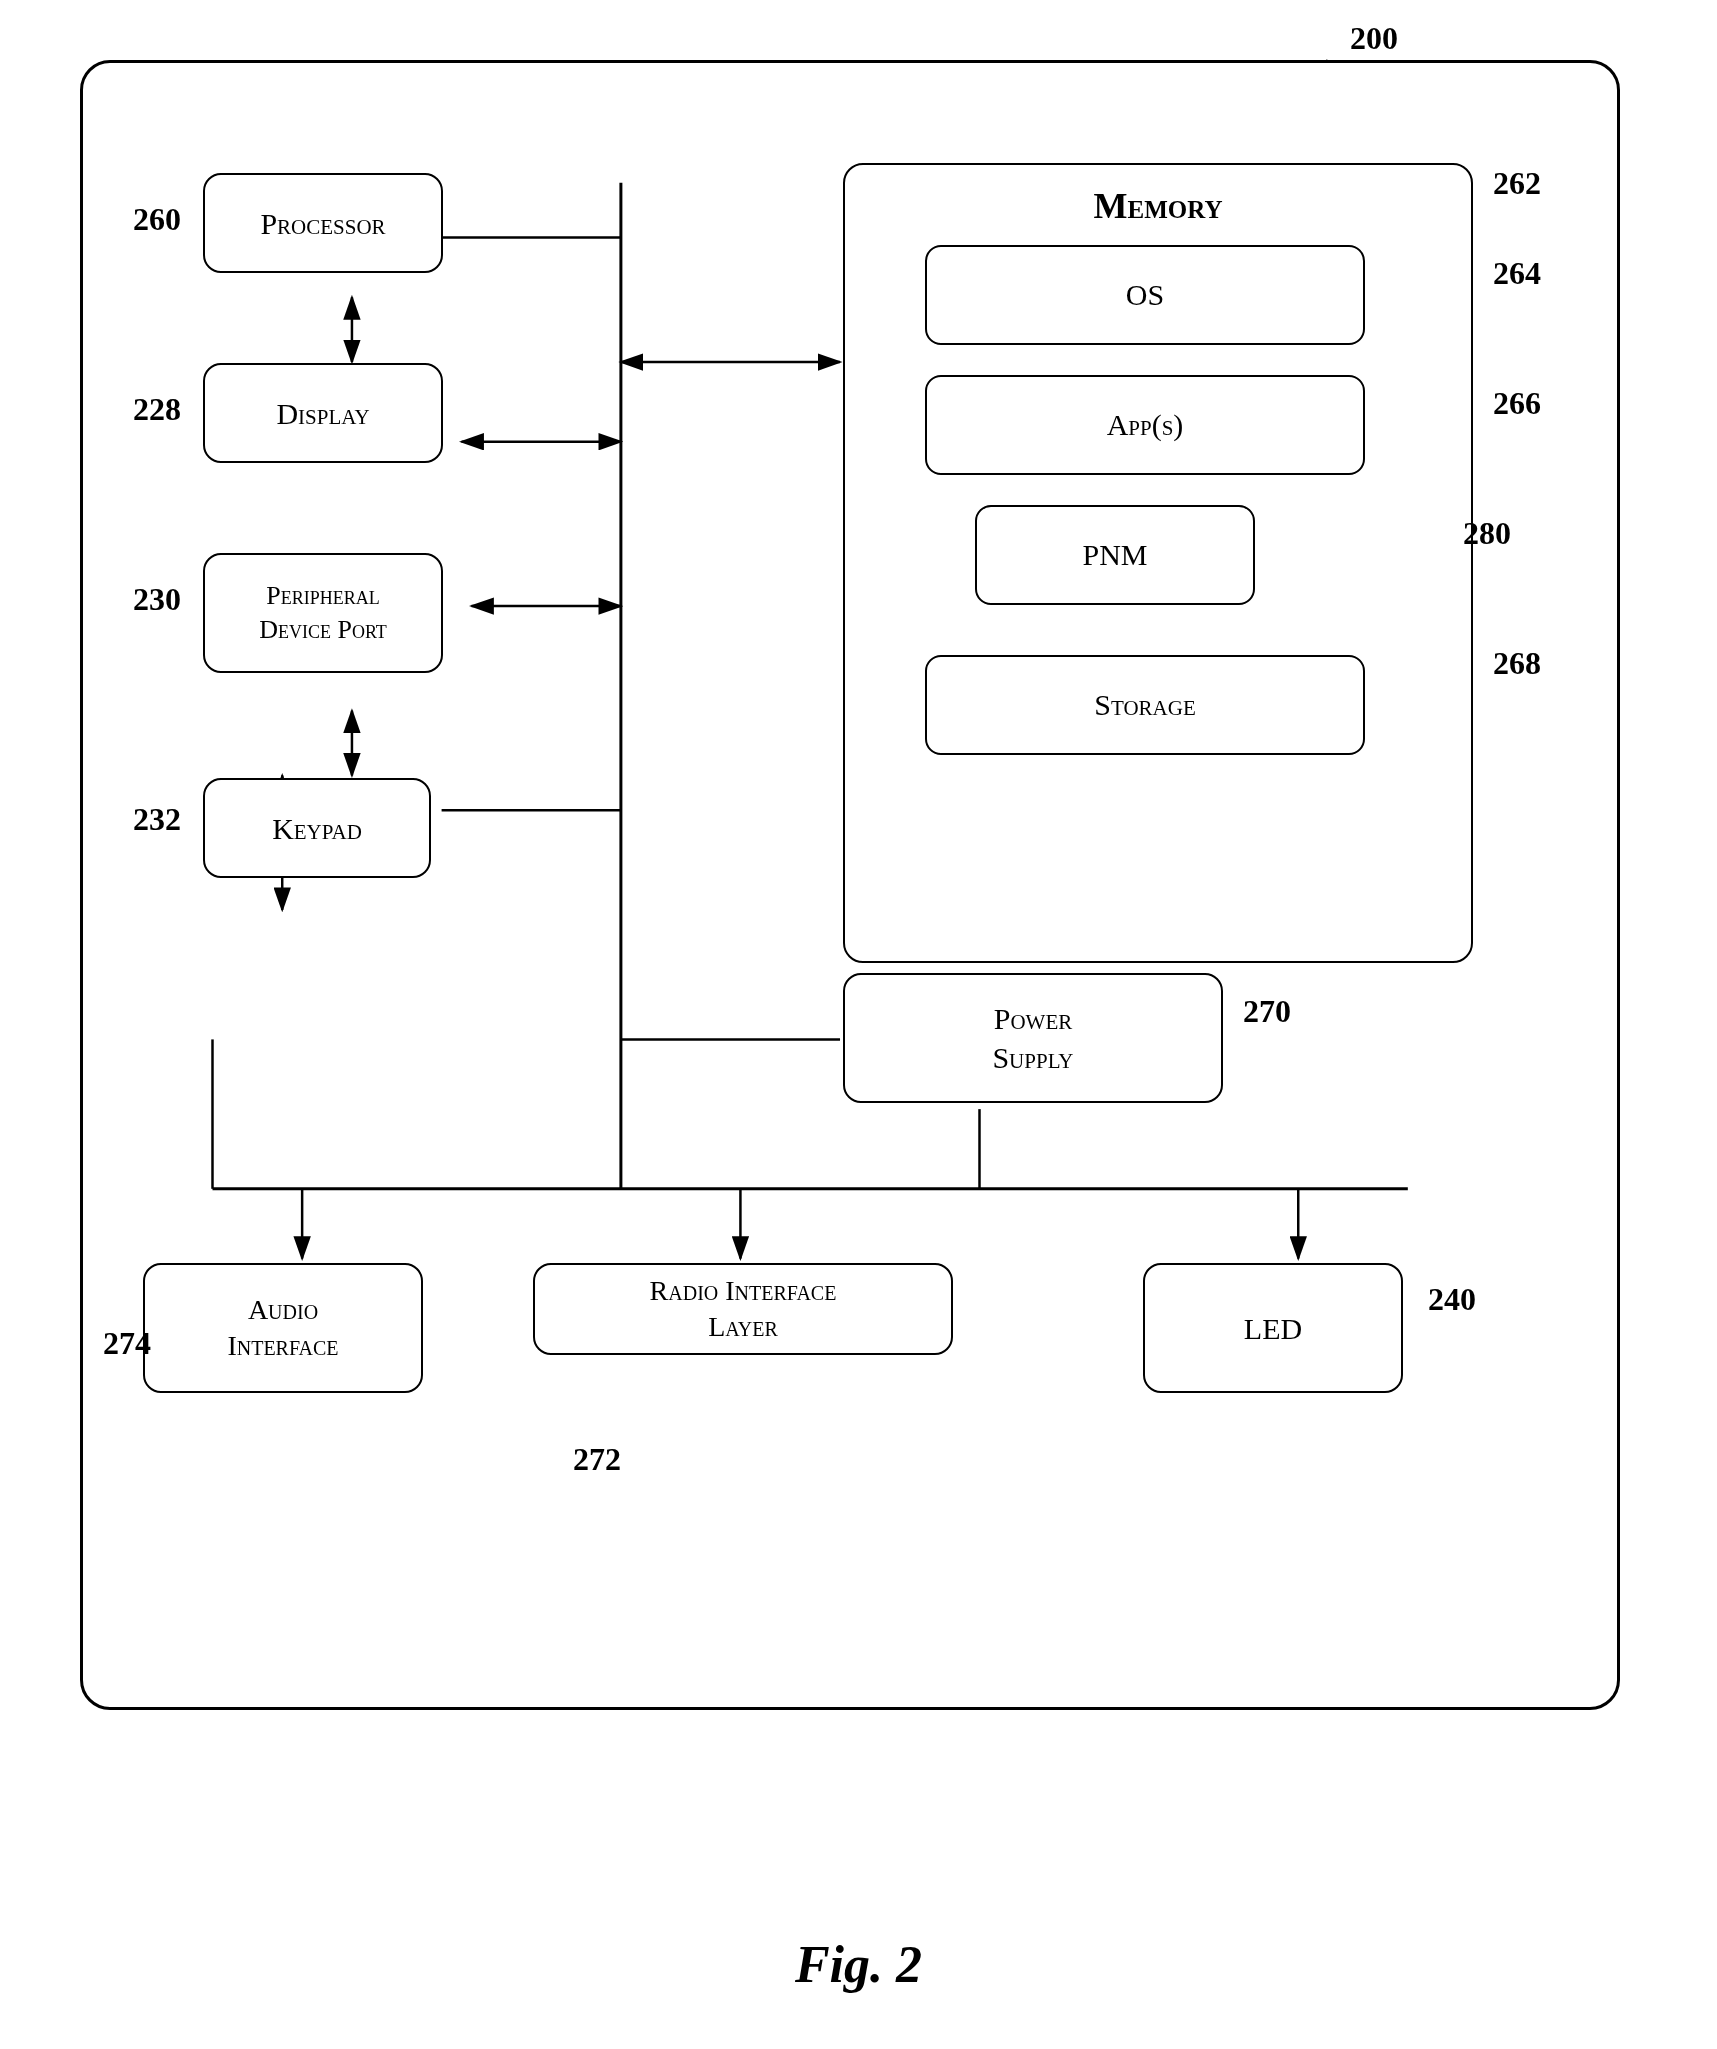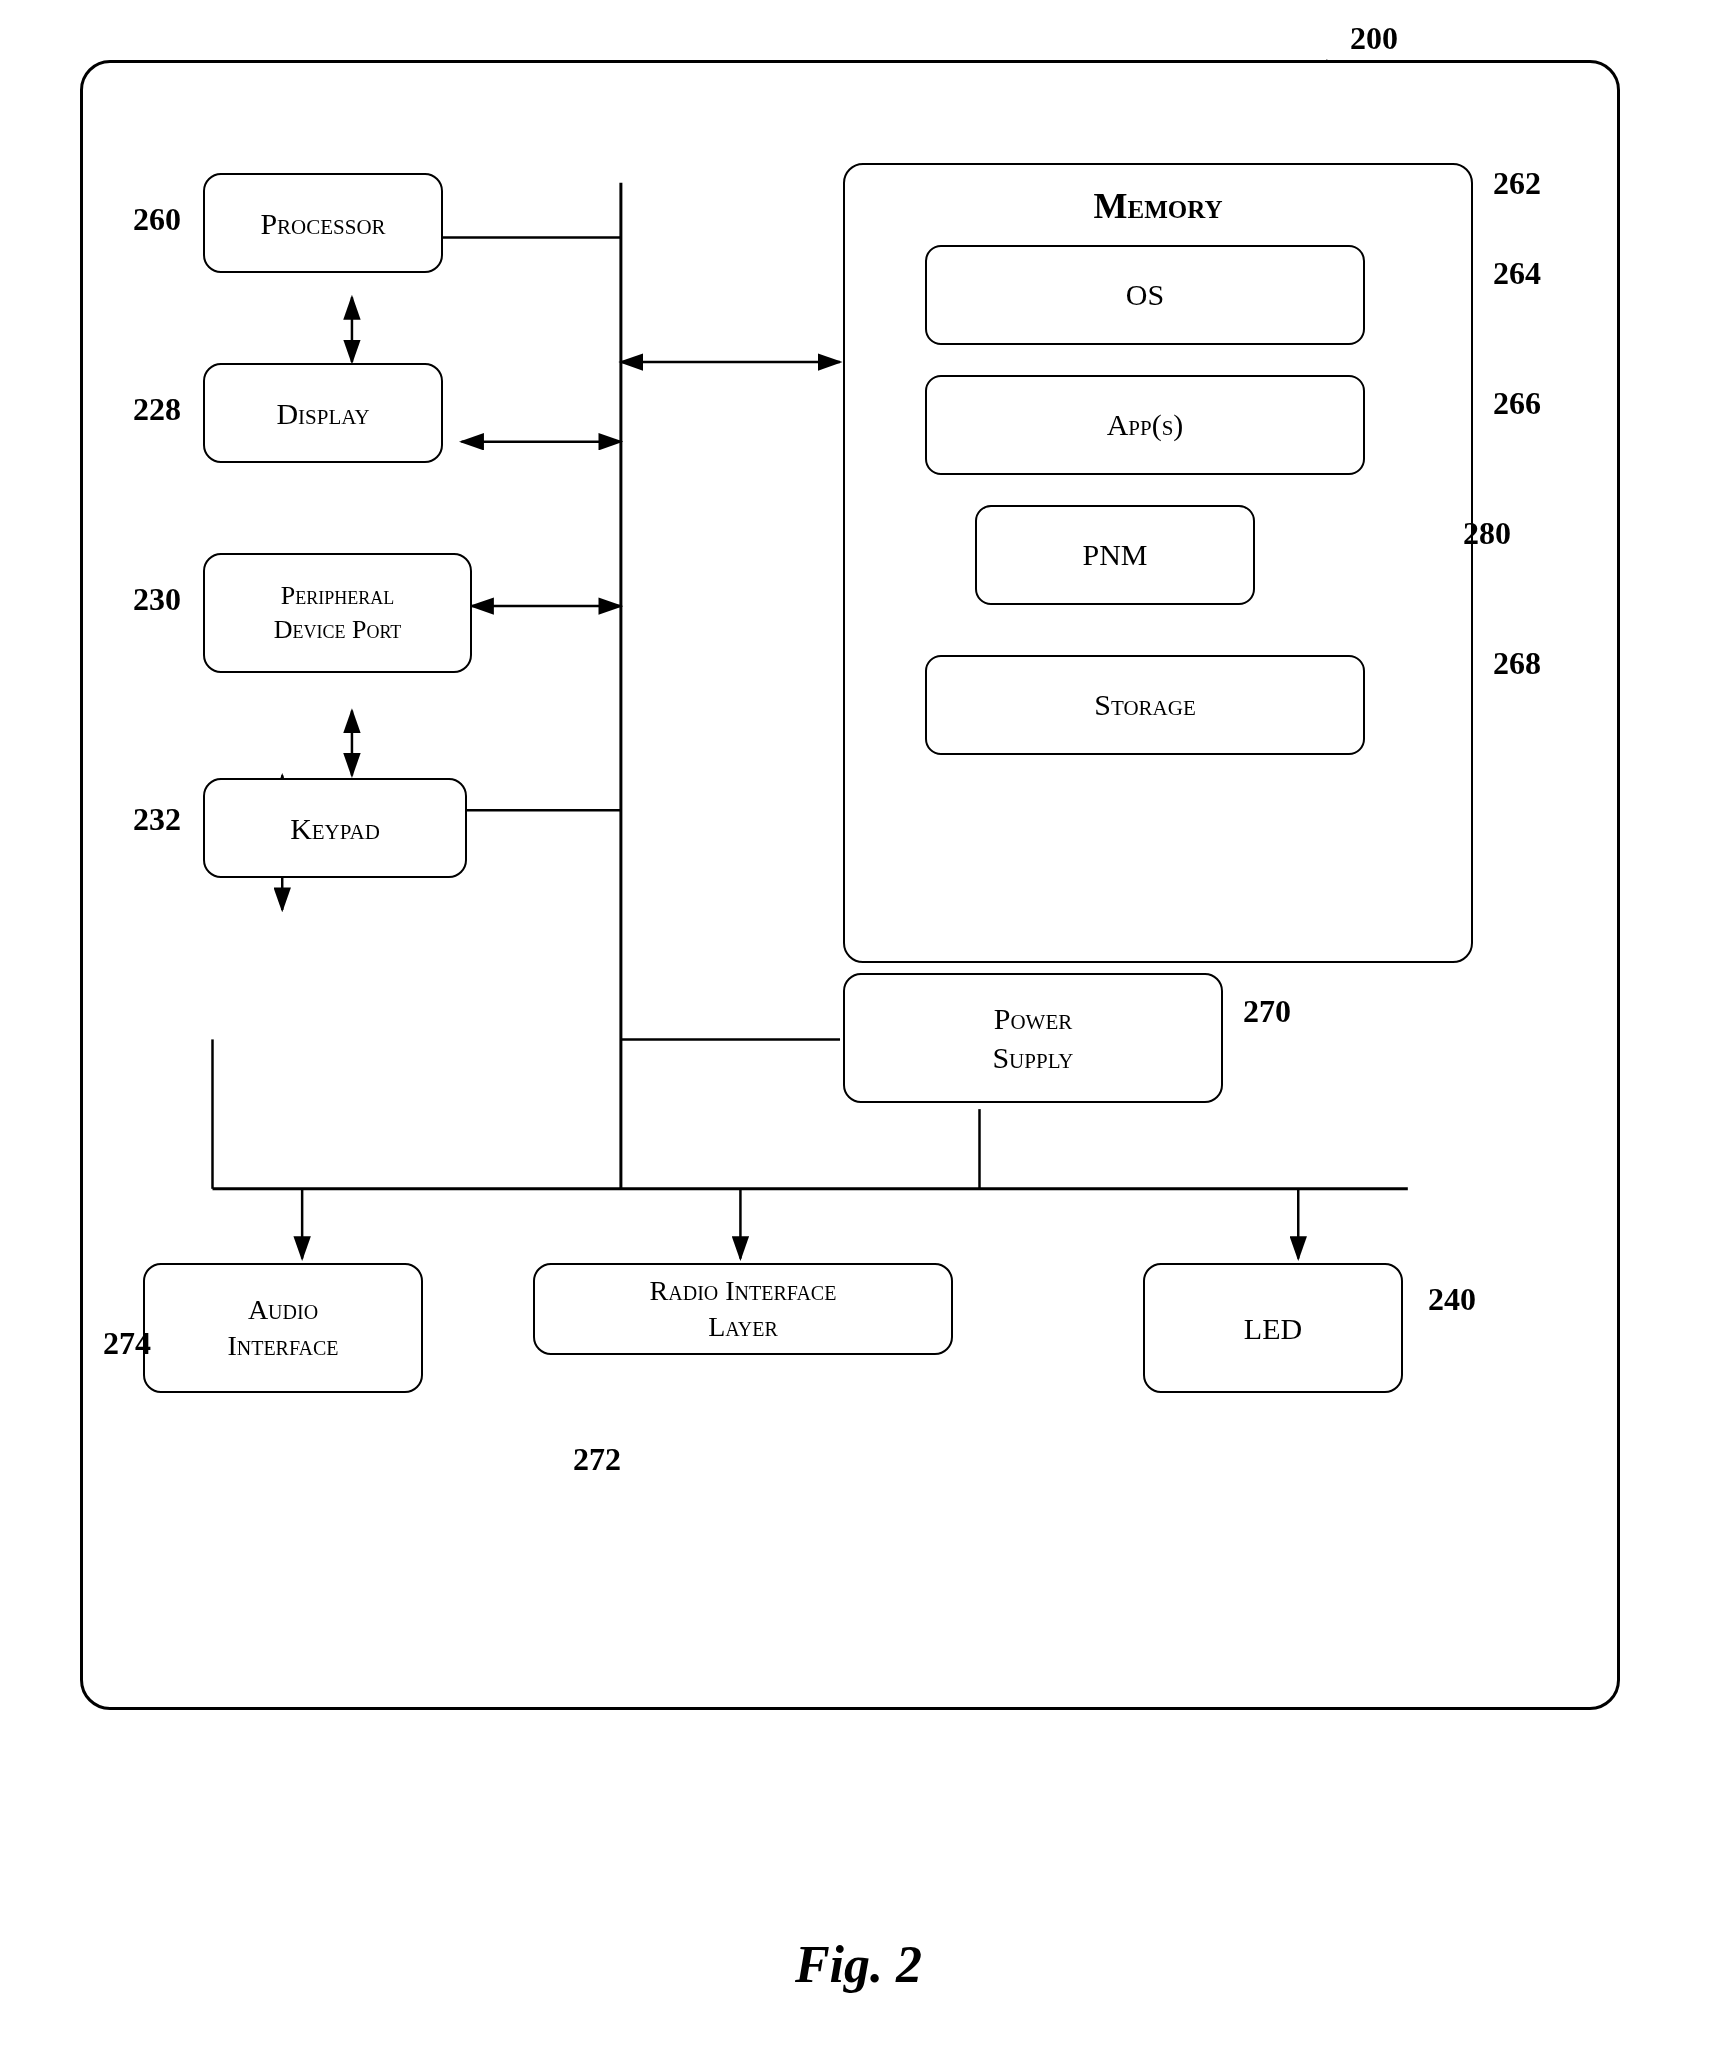--- a/index.html
+++ b/index.html
@@ -186,27 +186,27 @@
     </div>
 
     <div class="ref-label" style="top:138px; left:50px;">260</div>
 
     <div class="comp-box" style="top:300px; left:120px; width:240px; height:100px;">
       <span class="box-label">Display</span>
     </div>
 
     <div class="ref-label" style="top:328px; left:50px;">228</div>
 
-    <div class="comp-box" style="top:490px; left:120px; width:269px; height:120px;">
+    <div class="comp-box" style="top:490px; left:120px; width:240px; height:120px;">
       <span class="box-label" style="font-size:26px;">Peripheral<br>Device Port</span>
     </div>
 
     <div class="ref-label" style="top:518px; left:50px;">230</div>
 
-    <div class="comp-box" style="top:715px; left:120px; width:264px; height:100px;">
+    <div class="comp-box" style="top:715px; left:120px; width:228px; height:100px;">
       <span class="box-label">Keypad</span>
     </div>
 
     <div class="ref-label" style="top:738px; left:50px;">232</div>
 
     <div class="memory-outer">
       <div class="memory-label">Memory</div>
 
       <div class="mem-item" style="top:80px; left:80px; width:440px; height:100px;">
         <span>OS</span>

